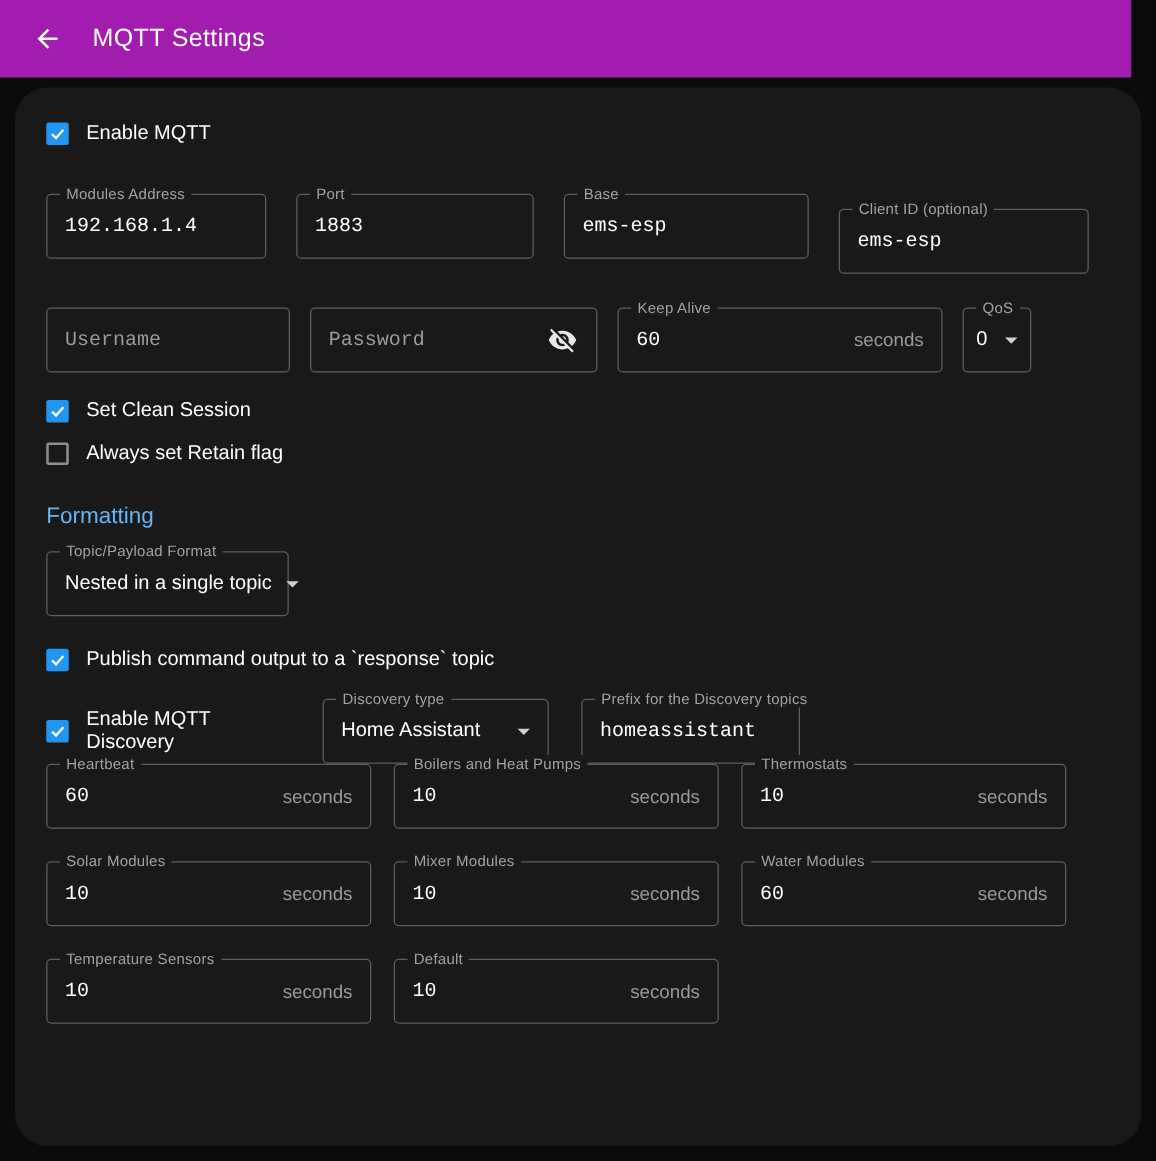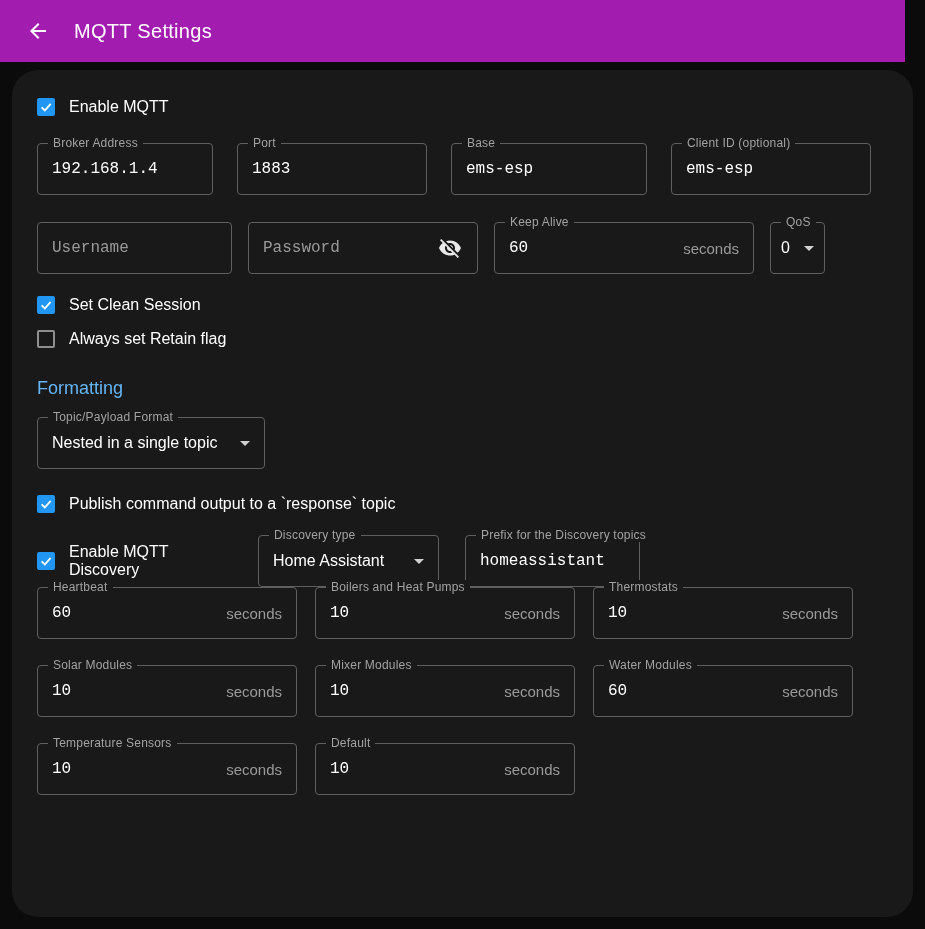--- a/index.html
+++ b/index.html
@@ -111,32 +111,32 @@
     <span class="cb checked">
       <svg viewBox="0 0 24 24">
           <path d="M4.5 12.5l5.5 5.5L20 6.5" fill="none" stroke="#ffffff" stroke-width="3.2"></path>
         </svg>
     </span>
     <span class="cb-text">Enable MQTT</span>
   </label>
 
   <div class="row mb27" style="gap:24px;">
     <div class="field" style="width:176px;">
-      <span class="flabel">Broker Address</span>
+      <span class="flabel">Modules Address</span>
       <input class="finput" value="192.168.1.4" style="">
     </div>
     <div class="field" style="width:190px;">
       <span class="flabel">Port</span>
       <input class="finput" value="1883" style="">
     </div>
     <div class="field" style="width:196px;">
       <span class="flabel">Base</span>
       <input class="finput" value="ems-esp" style="">
     </div>
-    <div class="field" style="width:200px;">
+    <div class="field" style="width:200px;margin-top:24px;">
       <span class="flabel">Client ID (optional)</span>
       <input class="finput" value="ems-esp" style="">
     </div>
   </div>
 
   <div class="row mb22" style="gap:16px;">
     <div class="field" style="width:195px;">
       <input class="finput" placeholder="Username" style="">
     </div>
     <div class="field" style="width:230px;">
@@ -171,21 +171,21 @@
   <label class="check-row mb30">
     <span class="cb">
       
     </span>
     <span class="cb-text">Always set Retain flag</span>
   </label>
 
   <h2 class="section-h mb18">Formatting</h2>
 
   <div class="row mb26">
-    <div class="field select" style="width:228px;text-align:right;">
+    <div class="field select" style="width:194px;text-align:right;">
       <span class="flabel">Topic/Payload Format</span>
       <span class="fvalue">Nested in a single topic</span>
       <span class="arrow"></span>
     </div>
   </div>
 
   <label class="check-row mb22">
     <span class="cb checked">
       <svg viewBox="0 0 24 24">
           <path d="M4.5 12.5l5.5 5.5L20 6.5" fill="none" stroke="#ffffff" stroke-width="3.2"></path>

